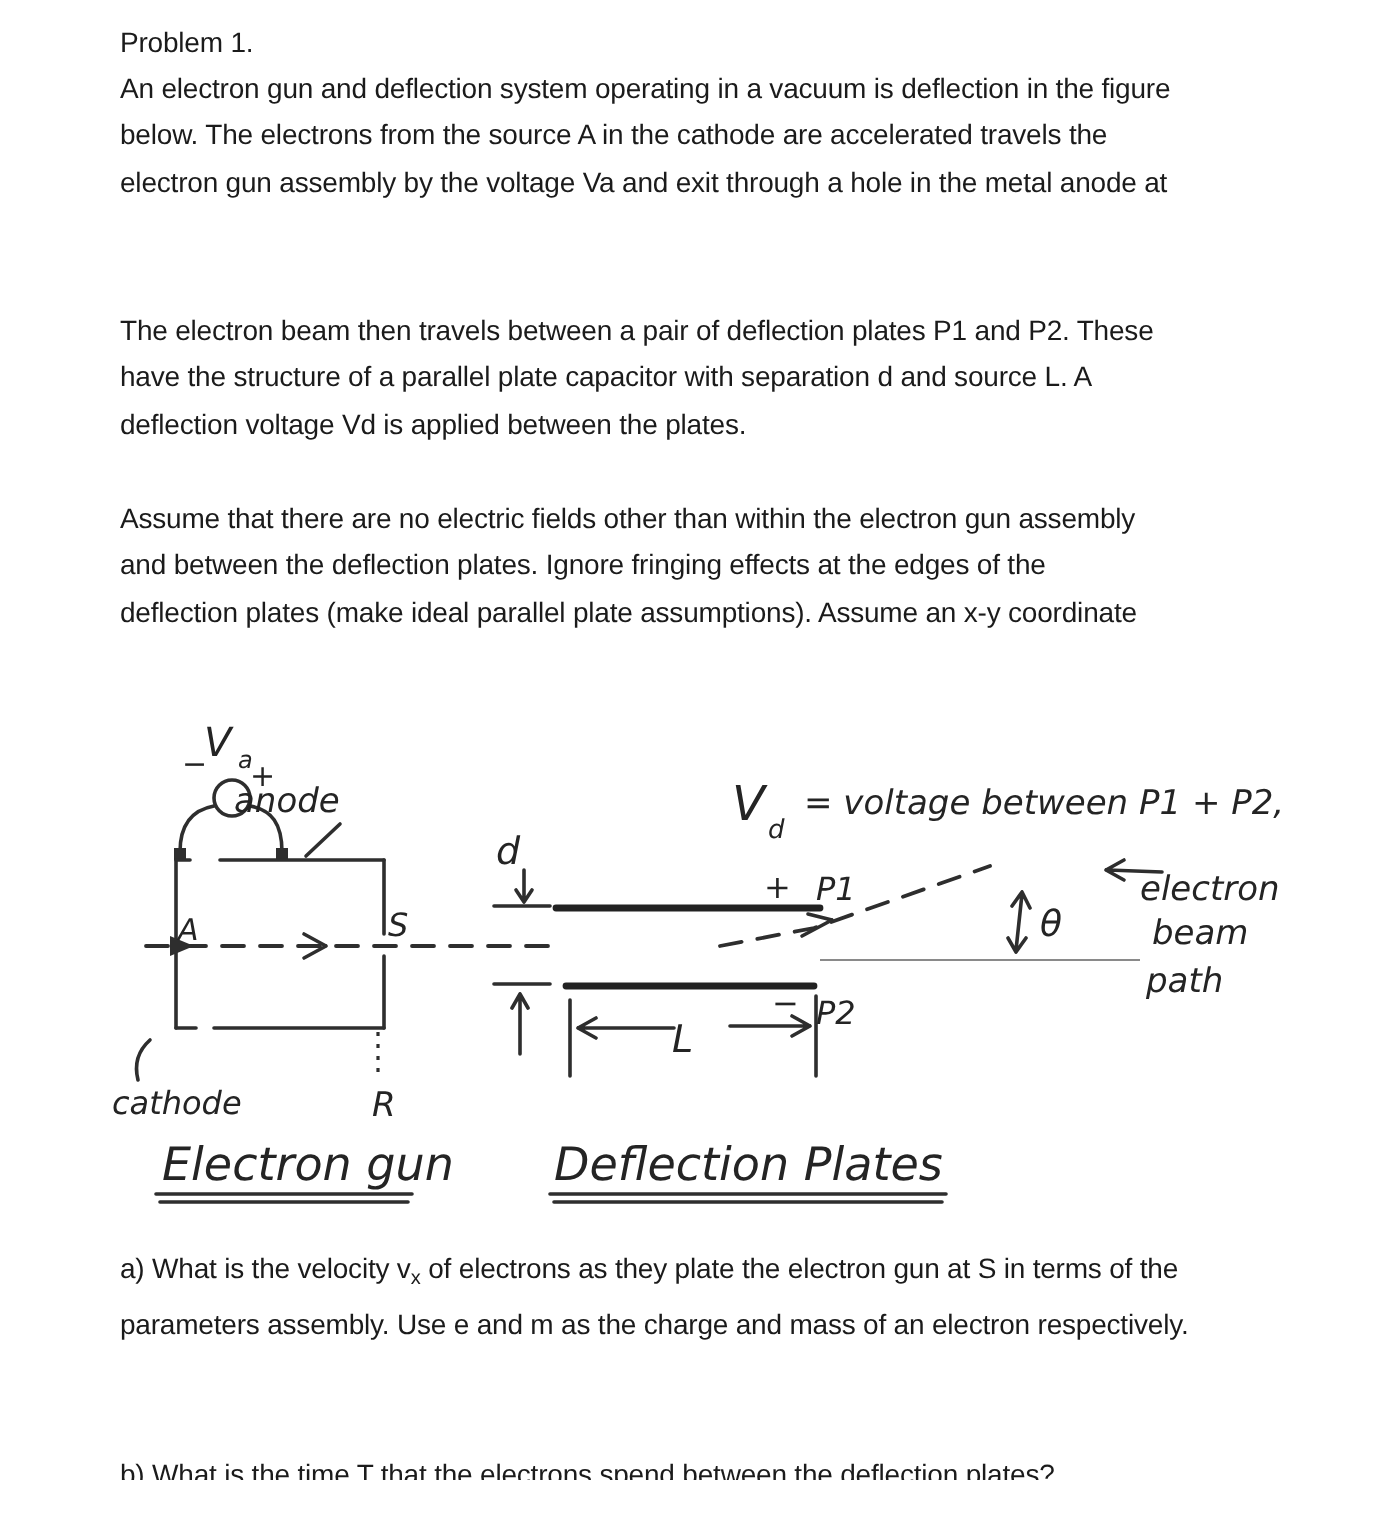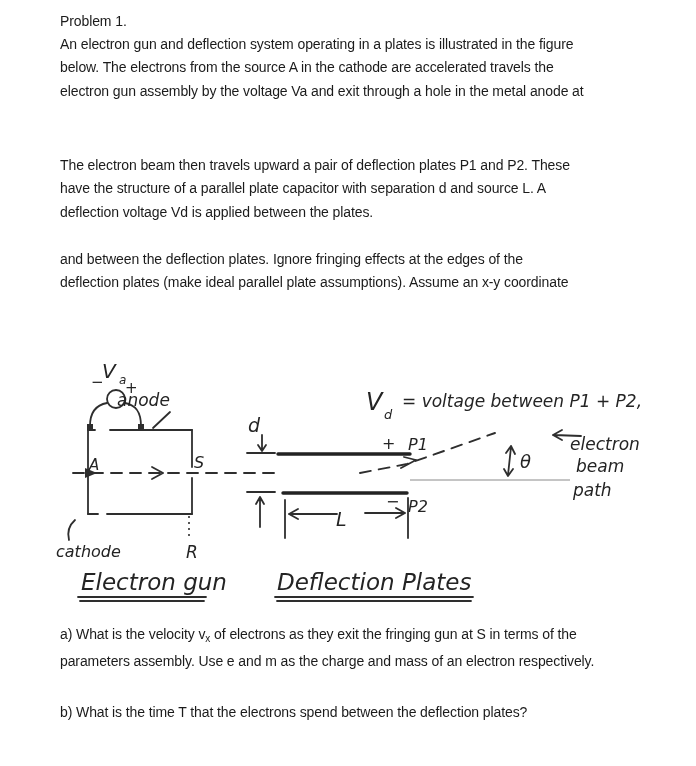--- a/index.html
+++ b/index.html
@@ -19,42 +19,43 @@
 </head>
 <body>
 
 <div id="page">
 
   <div class="textblock" style="top:10px">
     <div class="line">Problem 1.</div>
   </div>
 
   <div class="textblock" style="top:33px">
-    <div class="line">An electron gun and deflection system operating in a plates is illustrated in the figure</div>
+    <div class="line">An electron gun and deflection system operating in a vacuum is deflection in the figure</div>
     <div class="line">below. The electrons from the source A in the cathode are accelerated travels the</div>
     <div class="line">electron gun assembly by the voltage Va and exit through a hole in the metal anode at</div>
   </div>
 
   <div class="textblock" style="top:154px">
-    <div class="line">The electron beam then travels upward a pair of deflection plates P1 and P2. These</div>
+    <div class="line">The electron beam then travels between a pair of deflection plates P1 and P2. These</div>
     <div class="line">have the structure of a parallel plate capacitor with separation d and source L. A</div>
     <div class="line">deflection voltage Vd is applied between the plates.</div>
   </div>
 
   <div class="textblock" style="top:248px">
+    <div class="line">Assume that there are no electric fields other than within the electron gun assembly</div>
     <div class="line">and between the deflection plates. Ignore fringing effects at the edges of the</div>
     <div class="line">deflection plates (make ideal parallel plate assumptions). Assume an x-y coordinate</div>
   </div>
 
   <div class="textblock" style="top:623px">
-    <div class="line"><span>a) What is the velocity v</span><span class="sub">x</span><span> of electrons as they exit the fringing gun at S in terms of the</span></div>
+    <div class="line"><span>a) What is the velocity v</span><span class="sub">x</span><span> of electrons as they plate the electron gun at S in terms of the</span></div>
     <div class="line">parameters assembly. Use e and m as the charge and mass of an electron respectively.</div>
   </div>
 
-  <div class="textblock" style="top:701px">
+  <div class="textblock" style="top:726px">
     <div class="line">b) What is the time T that the electrons spend between the deflection plates?</div>
   </div>
 
   <svg id="figure" width="696" height="266" viewBox="0 0 696 266">
 
     <g>
       <circle class="hw" cx="116" cy="49" r="9"></circle>
       <path class="hw" d="M107,53 C96,55 90,62 90,76"></path>
       <path class="hw" d="M125,53 C136,55 141,62 141,76"></path>
       <rect x="87" y="74" width="6" height="6" fill="#2e2e2e"></rect>

